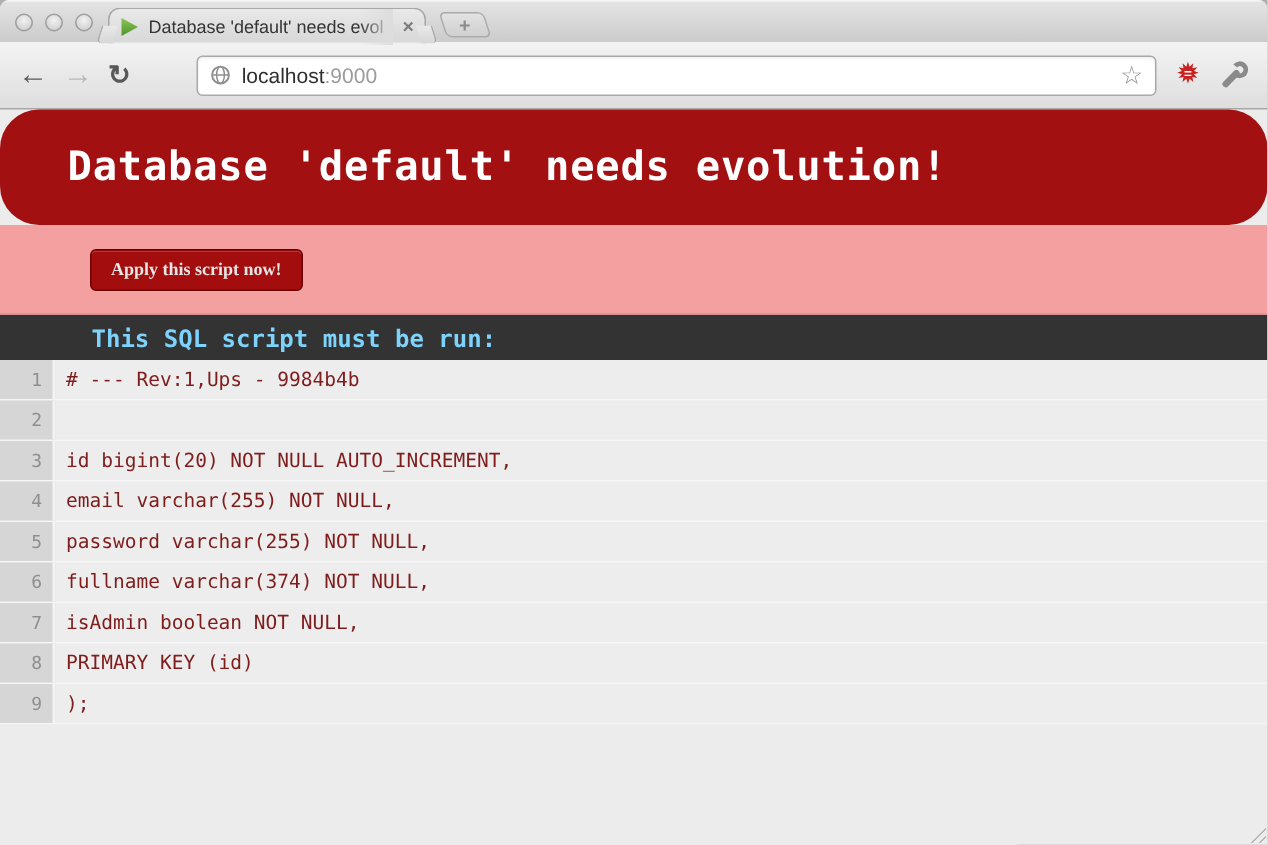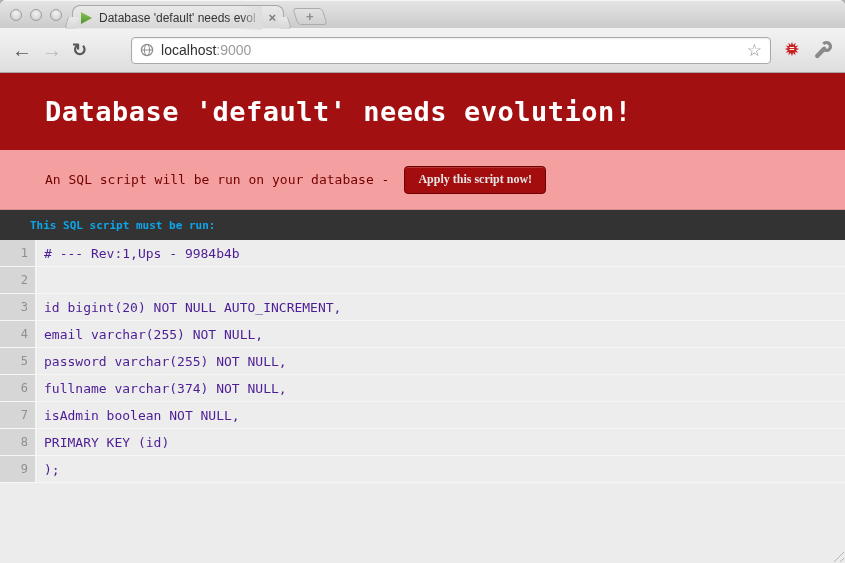--- a/index.html
+++ b/index.html
@@ -79,59 +79,59 @@
   .ext-badge .burst { font-size: 19px; color: #c92222; line-height: 1; }
   .ext-badge::after {
     content: "="; position: absolute; left: 0; right: 0; top: 4px;
     color: #fff; font-size: 9px; font-weight: bold;
   }
   .page-header {
     height: 77px; flex: 0 0 77px;
     background: var(--header-red, #a31012);
     color: #fff; display: flex; align-items: center; padding-left: 45px;
     font-family: "DejaVu Sans Mono", monospace;
-    font-size: 27px; font-weight: bold; letter-spacing: .5px;
+    font-size: 27px; font-weight: bold; letter-spacing: .5px; border-radius: 26px;
   }
   .banner {
     height: 60px; flex: 0 0 60px;
     background: var(--banner-pink, #f5a0a0);
     border-bottom: 1px solid #d68c8c;
     display: flex; align-items: center; padding-left: 45px;
     font-family: "DejaVu Sans Mono", monospace;
     font-size: 13px; color: var(--banner-text, #730000);
   }
   .apply-btn {
     margin-left: 15px; cursor: pointer;
     background: var(--button-red, #a30d0d);
     border: 1px solid #6f0000; border-radius: 4px;
     color: #e5e5e5; font-family: Liberation Serif, serif;
     font-size: 12px; font-weight: bold; padding: 5px 13px 6px;
     box-shadow: inset 0 1px 0 rgba(255,255,255,.18);
   }
   .script-header {
     height: 30px; flex: 0 0 30px;
-    background: var(--bar-dark, #333333); color: #0ea5e9;
-    display: flex; align-items: center; padding-left: 30px;
-    font-family: "DejaVu Sans Mono", monospace;
-    font-size: 11px; font-weight: bold;
+    background: var(--bar-dark, #333333); color: #7dd3fc;
+    display: flex; align-items: center; padding-left: 61px;
+    font-family: "DejaVu Sans Mono", monospace;
+    font-size: 16px; font-weight: bold;
   }
   .code { background: #ededed; }
   .code-row { display: flex; height: 27px; border-bottom: 1px solid #f6f6f6; }
   .gutter {
     flex: 0 0 37px; width: 37px; background: #d6d6d6;
     border-right: 2px solid #f3f3f3;
     display: flex; align-items: center; justify-content: flex-end;
     padding-right: 7px;
     font-family: "DejaVu Sans Mono", monospace;
     font-size: 12px; color: #8f8f8f;
   }
   .code-text {
     display: flex; align-items: center; padding-left: 7px;
     font-family: "DejaVu Sans Mono", monospace;
-    font-size: 13px; color: #4c1d95;
+    font-size: 13px; color: #7f1d1d;
     white-space: pre;
   }
   .page-bottom { flex: 1; background: #ececec; position: relative; }
   .resize-grip {
     position: absolute; right: 1px; bottom: 1px; width: 13px; height: 13px;
     background: repeating-linear-gradient(135deg,
       transparent 0 3px, #b5b5b5 3px 4px);
     clip-path: polygon(100% 0, 100% 100%, 0 100%);
   }
 </style>
@@ -192,21 +192,20 @@
       <svg width="20" height="20" viewBox="0 0 20 20">
         <circle cx="13.5" cy="6.5" r="4" fill="none" stroke="#8a8a8a" stroke-width="3.2" stroke-dasharray="19 7" transform="rotate(-140 13.5 6.5)"></circle>
         <line x1="11.2" y1="8.8" x2="4.2" y2="16" stroke="#8a8a8a" stroke-width="4.4" stroke-linecap="round"></line>
       </svg>
     </span>
   </div>
 
   <div class="page-header">Database 'default' needs evolution!</div>
 
   <div class="banner">
-    <span>An SQL script will be run on your database -</span>
     <button class="apply-btn">Apply this script now!</button>
   </div>
 
   <div class="script-header">This SQL script must be run:</div>
 
   <div class="code">
     <div class="code-row">
       <div class="gutter">1</div>
       <div class="code-text"># --- Rev:1,Ups - 9984b4b</div>
     </div>

